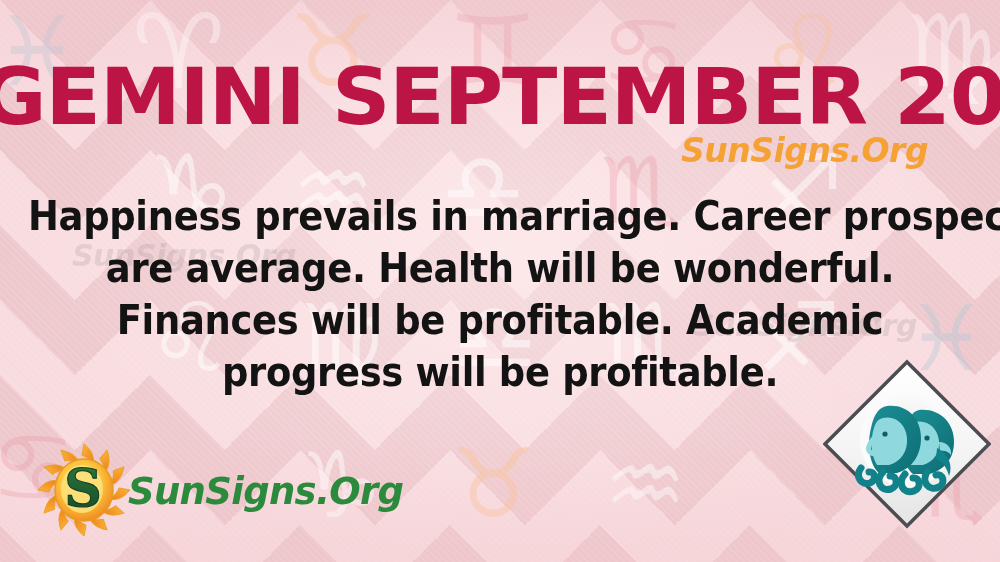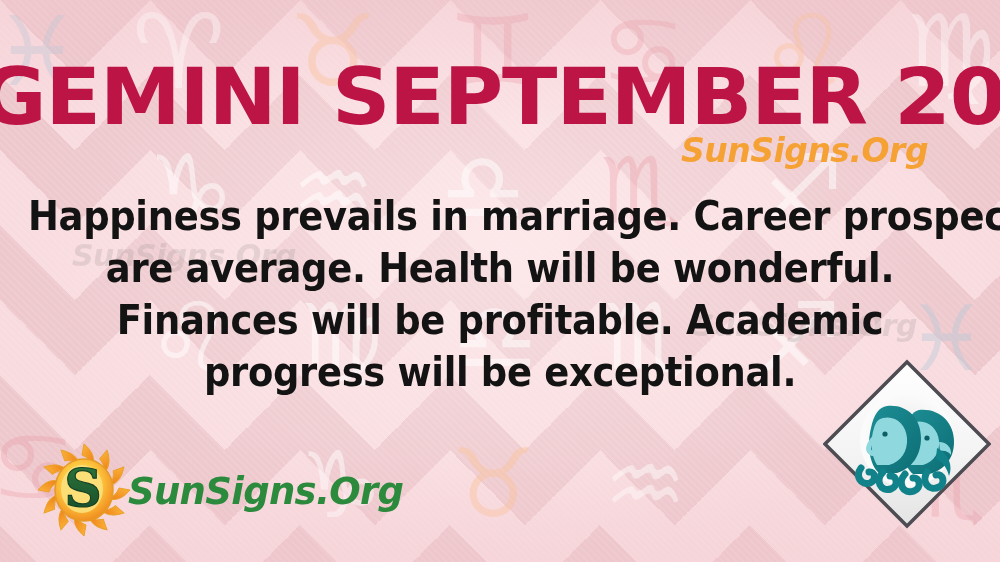--- a/index.html
+++ b/index.html
@@ -157,21 +157,21 @@
 
   <div id="brand-orange">SunSigns.Org</div>
 
   <div class="watermark" id="watermark-left">SunSigns.Org</div>
   <div class="watermark" id="watermark-right">SunSigns.Org</div>
 
   <div id="body-copy">
     <span class="ln">Happiness prevails in marriage. Career prospects</span>
     <span class="ln">are average. Health will be wonderful.</span>
     <span class="ln">Finances will be profitable. Academic</span>
-    <span class="ln">progress will be exceptional.</span>
+    <span class="ln">progress will be profitable.</span>
   </div>
 
   <div id="logo">
     <div id="logo-mark">
       <svg viewBox="0 0 104 104" width="104" height="104" aria-hidden="true">
         <defs>
           <radialGradient id="sunFill" cx="45%" cy="40%" r="62%">
             <stop offset="0%" stop-color="#ffe98a"></stop>
             <stop offset="55%" stop-color="#fdc63f"></stop>
             <stop offset="100%" stop-color="#f08a1e"></stop>

